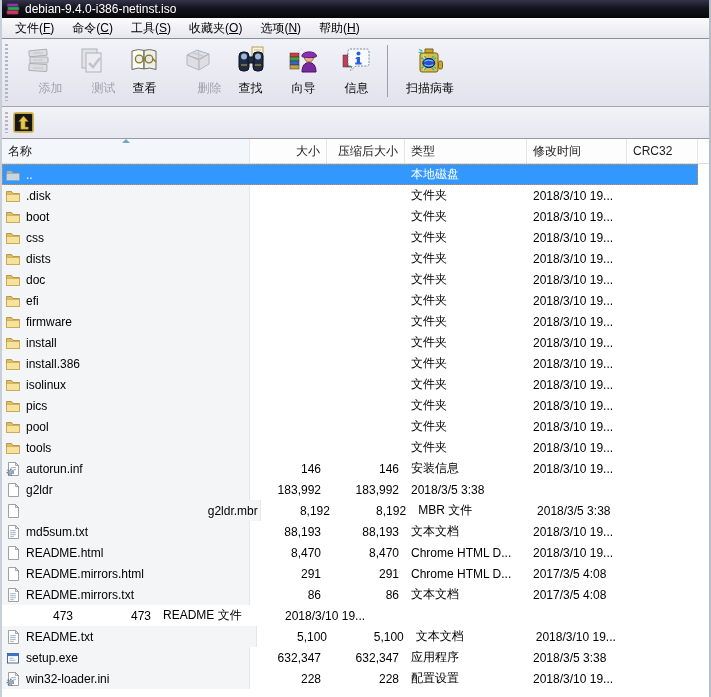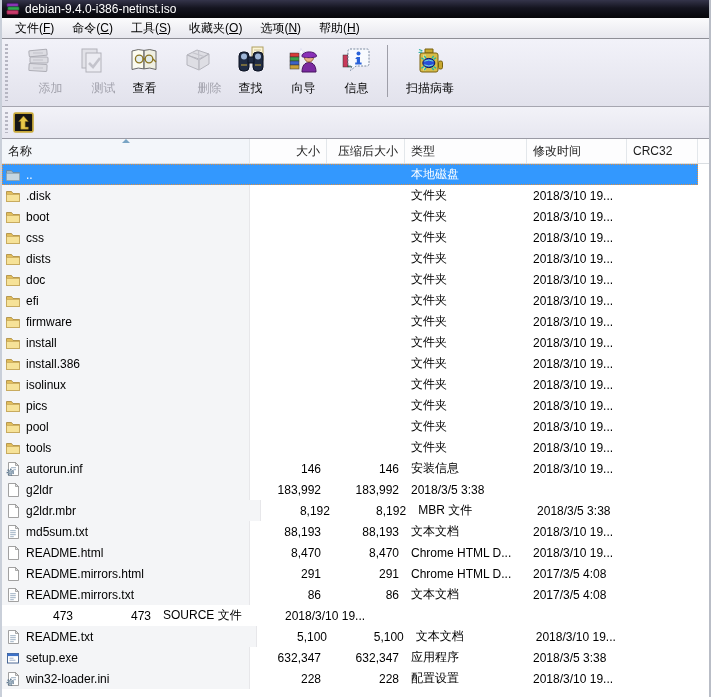--- a/index.html
+++ b/index.html
@@ -642,21 +642,21 @@
             <span>183,992</span>
           </div>
           <div class="cell " style="width: 100px;">
             <span>2018/3/5 3:38</span>
           </div>
           <div class="cell " style="width: 71px;">
             <span></span>
           </div>
         </div>
         <div class="row">
-          <div class="cell namec" style="width: 266px;">
+          <div class="cell namec" style="width: 266px; justify-content: space-between;">
             <span class="ficon">
               <svg width="16" height="16" viewBox="0 0 16 16">
                 <path d="M3.5 1.5h7l3 3v10h-10z" fill="#FFFFFF" stroke="#8A8A8A" stroke-width="0.8"></path>
                 <path d="M10.5 1.5v3h3z" fill="#E4E4E4" stroke="#8A8A8A" stroke-width="0.7"></path>
               </svg>
             </span>
             <span>g2ldr.mbr</span>
           </div>
           <div class="cell num" style="width: 77px;">
             <span>8,192</span>
@@ -781,21 +781,21 @@
           </div>
         </div>
         <div class="row">
           <div class="cell num" style="width: 77px;">
             <span>473</span>
           </div>
           <div class="cell num" style="width: 78px;">
             <span>473</span>
           </div>
           <div class="cell " style="width: 122px;">
-            <span>SOURCE 文件</span>
+            <span>README 文件</span>
           </div>
           <div class="cell " style="width: 100px;">
             <span>2018/3/10 19...</span>
           </div>
           <div class="cell " style="width: 71px;">
             <span></span>
           </div>
         </div>
         <div class="row">
           <div class="cell namec" style="width: 260px;">

